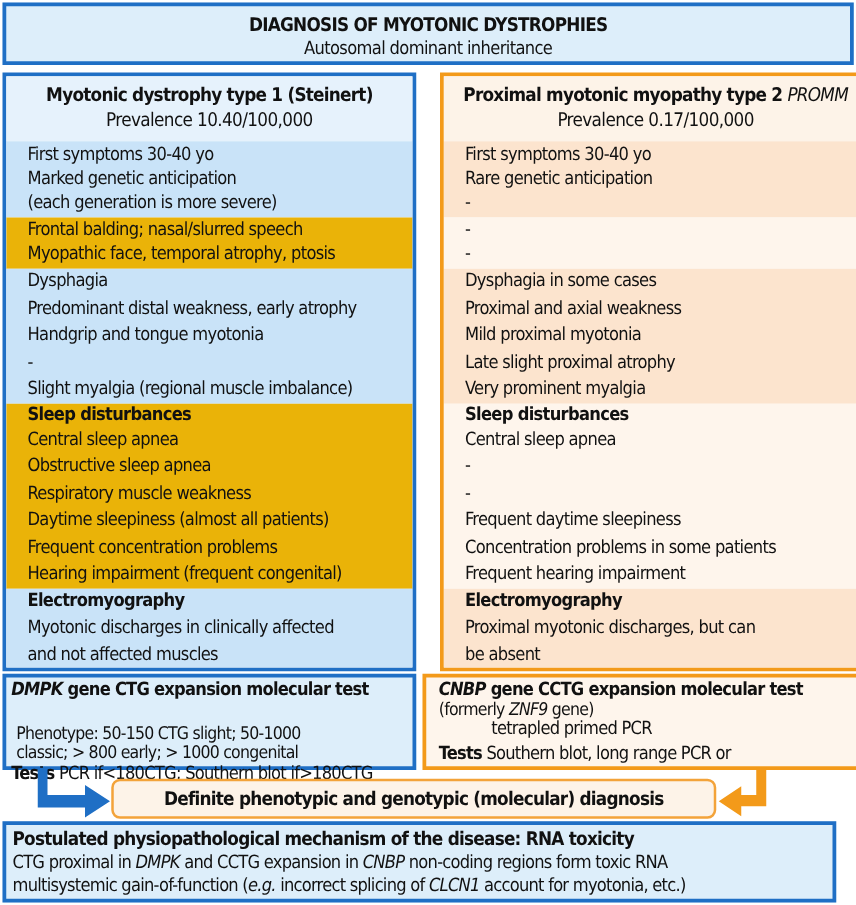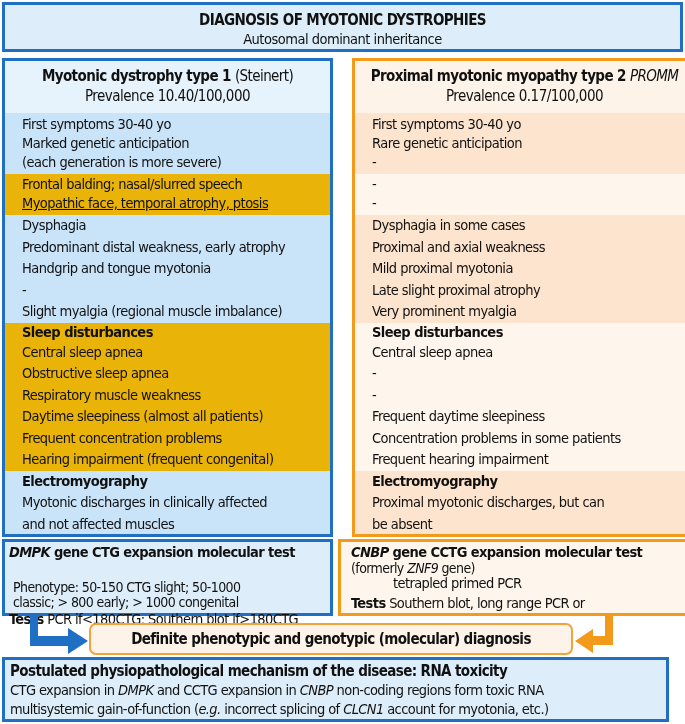--- a/index.html
+++ b/index.html
@@ -22,21 +22,21 @@
       position: absolute; top: 58px; height: 479px;
       border: 3px solid #1f6fc5; overflow: hidden;
     }
     .col.left { left: 2px; width: 331px; border-color: #1f6fc5; }
     .col.right { left: 352px; width: 345px; border-color: #f39a1a; }
 
     .col-head { text-align: center; padding-top: 5px; height: 52px; }
     .col.left .col-head { background: #e6f2fc; }
     .col.right .col-head { background: #fdf3e8; }
     .col-head .h1 { font-weight: bold; font-size: 15px; letter-spacing: -0.6px; line-height: 20px; }
-    .col-head .h1 .norm { font-weight: normal; }
+    .col-head .h1 .norm { font-weight: bold; }
     .col-head .h1 em { font-weight: normal; font-style: italic; }
     .col-head .h2 { font-size: 15px; letter-spacing: -0.5px; line-height: 20px; }
 
     .block { padding-left: 17px; }
     .line { font-size: 14.5px; letter-spacing: -0.55px; line-height: 21.5px; white-space: nowrap; }
     .line.b { font-weight: bold; }
     .line.tight { line-height: 19px; }
 
     .col.left .bg-a { background: #c9e3f8; }
     .col.left .bg-b { background: #eab308; }
@@ -88,21 +88,21 @@
     </div>
     <div class="h2 condensed">Prevalence 10.40/100,000</div>
   </div>
   <div class="block bg-a" style="padding-top:2px;">
     <div class="line condensed tight">First symptoms 30-40 yo</div>
     <div class="line condensed tight">Marked genetic anticipation</div>
     <div class="line condensed tight" style="padding-bottom:2px;">(each generation is more severe)</div>
   </div>
   <div class="block bg-b" style="padding-top:1px;">
     <div class="line condensed tight">Frontal balding; nasal/slurred speech</div>
-    <div class="line condensed tight" style="padding-bottom:2px;text-decoration:underline;">Myopathic face, temporal atrophy, ptosis</div>
+    <div class="line condensed tight" style="padding-bottom:2px;">Myopathic face, temporal atrophy, ptosis</div>
   </div>
   <div class="block bg-a">
     <div class="line condensed">Dysphagia</div>
     <div class="line condensed">Predominant distal weakness, early atrophy</div>
     <div class="line condensed">Handgrip and tongue myotonia</div>
     <div class="line condensed">-</div>
     <div class="line condensed">Slight myalgia (regional muscle imbalance)</div>
   </div>
   <div class="block bg-b">
     <div class="line condensed b tight">Sleep disturbances</div>
@@ -195,21 +195,21 @@
 </svg>
 <svg class="arrow" style="left:573px;top:614px;" width="50" height="42" viewBox="0 0 50 42">
   <path d="M40 0 L40 31 L20 31 L20 39 L2 27 L20 15 L20 22 L32 22 L32 0 Z" fill="#f39a1a"></path>
 </svg>
 
 <div class="diag-box condensed">Definite phenotypic and genotypic (molecular) diagnosis</div>
 
 <div class="mech-box">
   <div class="mh condensed">Postulated physiopathological mechanism of the disease: RNA toxicity</div>
   <div class="ml condensed">
-    <span>CTG expansion in</span>
+    <span>CTG proximal in</span>
     <em>DMPK</em>
     <span>and CCTG expansion in</span>
     <em>CNBP</em>
     <span>non-coding regions form toxic RNA</span>
   </div>
   <div class="ml condensed">
     <span>multisystemic gain-of-function (</span><em>e.g.</em>
     <span>incorrect splicing of</span>
     <em>CLCN1</em>
     <span>account for myotonia, etc.)</span>

